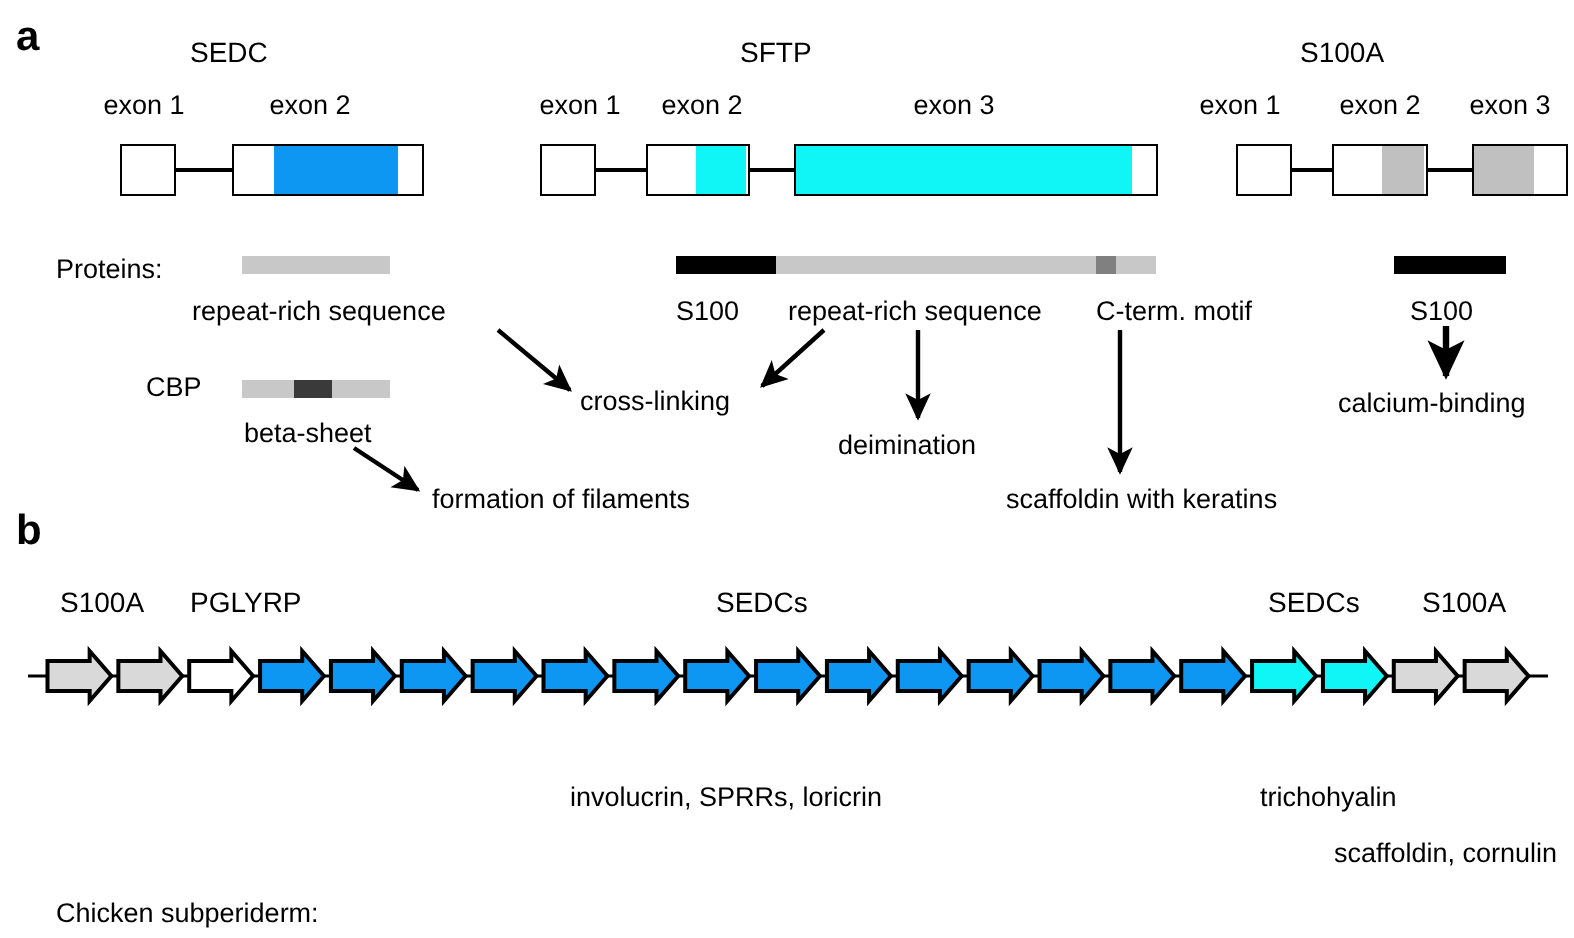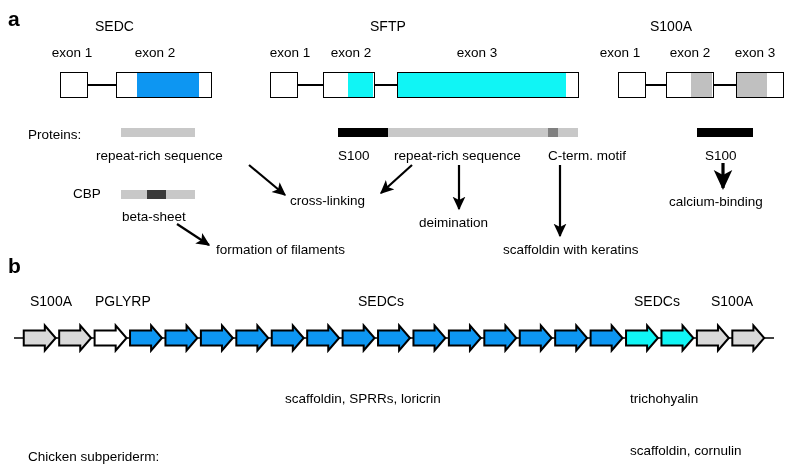--- a/index.html
+++ b/index.html
@@ -194,25 +194,25 @@
         <path d="M470.3214285714286,12.5 L491.3942857142858,12.5 L491.3942857142858,7.5 L502.25000000000006,20 L491.3942857142858,32.5 L491.3942857142858,27.5 L470.3214285714286,27.5 Z" fill="#0d96f2" stroke="#000000" stroke-width="2" stroke-linejoin="miter"></path>
         <path d="M505.75,12.5 L526.8228571428572,12.5 L526.8228571428572,7.5 L537.6785714285714,20 L526.8228571428572,32.5 L526.8228571428572,27.5 L505.75,27.5 Z" fill="#0d96f2" stroke="#000000" stroke-width="2" stroke-linejoin="miter"></path>
         <path d="M541.1785714285714,12.5 L562.2514285714286,12.5 L562.2514285714286,7.5 L573.1071428571429,20 L562.2514285714286,32.5 L562.2514285714286,27.5 L541.1785714285714,27.5 Z" fill="#0d96f2" stroke="#000000" stroke-width="2" stroke-linejoin="miter"></path>
         <path d="M576.6071428571429,12.5 L597.6800000000001,12.5 L597.6800000000001,7.5 L608.5357142857143,20 L597.6800000000001,32.5 L597.6800000000001,27.5 L576.6071428571429,27.5 Z" fill="#0d96f2" stroke="#000000" stroke-width="2" stroke-linejoin="miter"></path>
         <path d="M612.0357142857143,12.5 L633.1085714285715,12.5 L633.1085714285715,7.5 L643.9642857142858,20 L633.1085714285715,32.5 L633.1085714285715,27.5 L612.0357142857143,27.5 Z" fill="#10f5f5" stroke="#000000" stroke-width="2" stroke-linejoin="miter"></path>
         <path d="M647.4642857142858,12.5 L668.537142857143,12.5 L668.537142857143,7.5 L679.3928571428572,20 L668.537142857143,32.5 L668.537142857143,27.5 L647.4642857142858,27.5 Z" fill="#10f5f5" stroke="#000000" stroke-width="2" stroke-linejoin="miter"></path>
         <path d="M682.8928571428572,12.5 L703.9657142857144,12.5 L703.9657142857144,7.5 L714.8214285714287,20 L703.9657142857144,32.5 L703.9657142857144,27.5 L682.8928571428572,27.5 Z" fill="#d9d9d9" stroke="#000000" stroke-width="2" stroke-linejoin="miter"></path>
         <path d="M718.3214285714287,12.5 L739.3942857142858,12.5 L739.3942857142858,7.5 L750.2500000000001,20 L739.3942857142858,32.5 L739.3942857142858,27.5 L718.3214285714287,27.5 Z" fill="#d9d9d9" stroke="#000000" stroke-width="2" stroke-linejoin="miter"></path>
       </svg></div>
 
-  <div class="abs row-label" style="left:285px; top:391px;">scaffoldin, SPRRs, loricrin</div>
+  <div class="abs row-label" style="left:285px; top:391px;">involucrin, SPRRs, loricrin</div>
   <div class="abs row-label" style="left:630px; top:391px;">trichohyalin</div>
 
   <div class="abs row-label" style="left:285px; top:419px;"></div>
-  <div class="abs row-label" style="left:630px; top:419px;margin-top:24px;">scaffoldin, cornulin</div>
+  <div class="abs row-label" style="left:667px; top:419px;">scaffoldin, cornulin</div>
 
   <div class="abs row-label" style="left:28px; top:449px;">Chicken subperiderm:</div>
   <div class="abs row-label" style="left:630px; top:449px;"></div>
 
   <svg class="overlay" viewBox="0 0 787 469">
     <defs>
       <marker id="ah" markerWidth="7" markerHeight="7" refX="5.6" refY="3.2" orient="auto" markerUnits="strokeWidth">
         <path d="M0,0.3 L6.2,3.2 L0,6.1 L1.5,3.2 Z" fill="#000000"></path>
       </marker>
     </defs>

